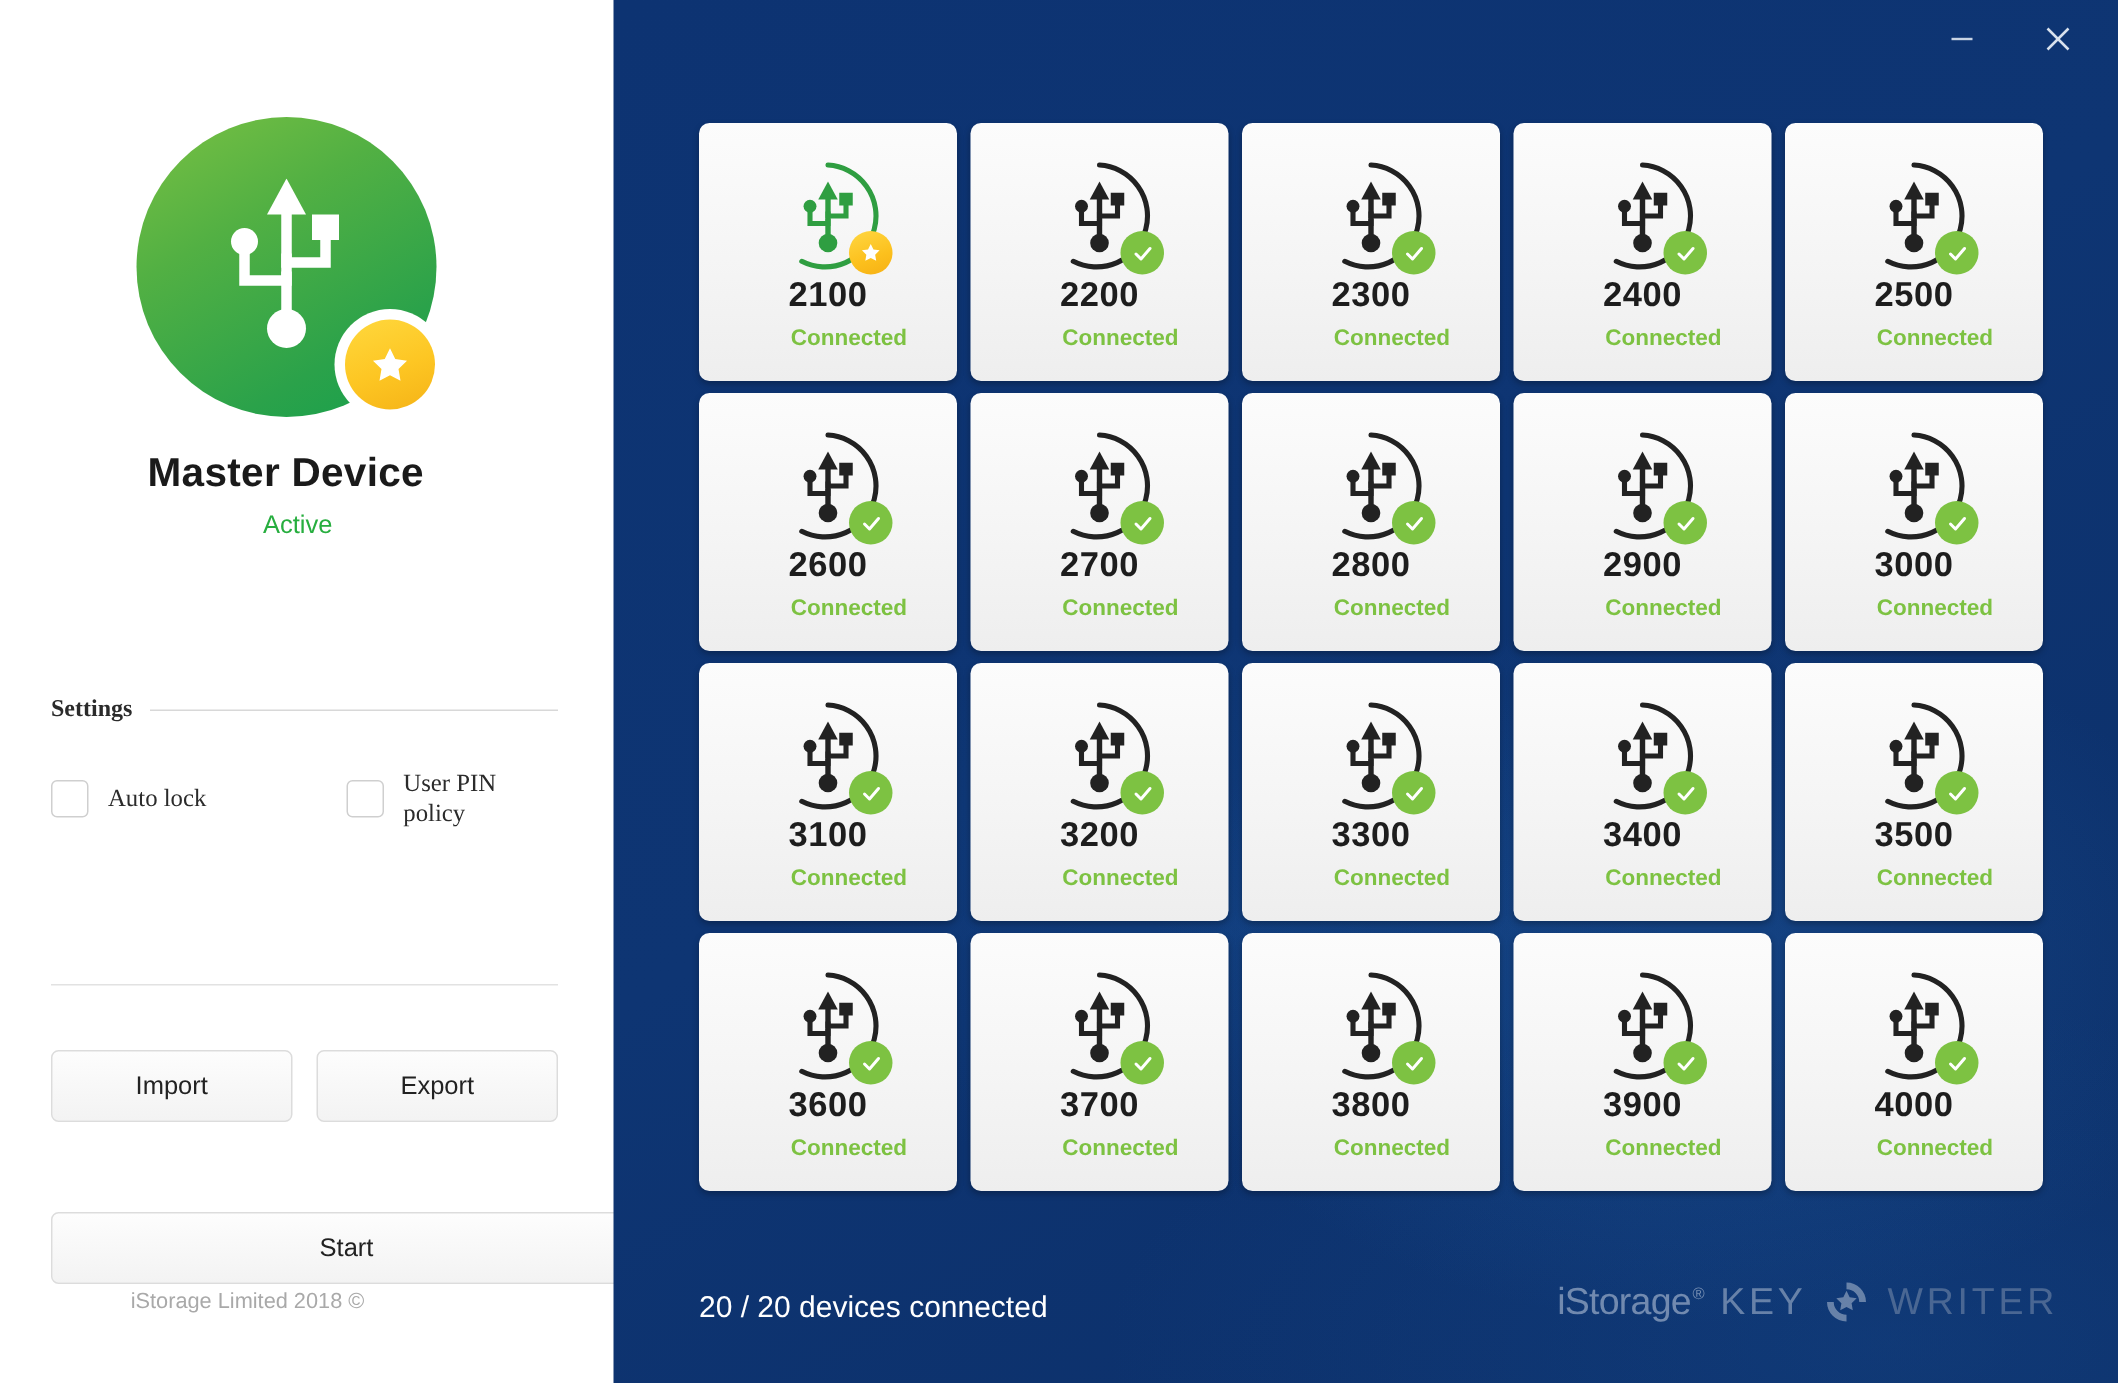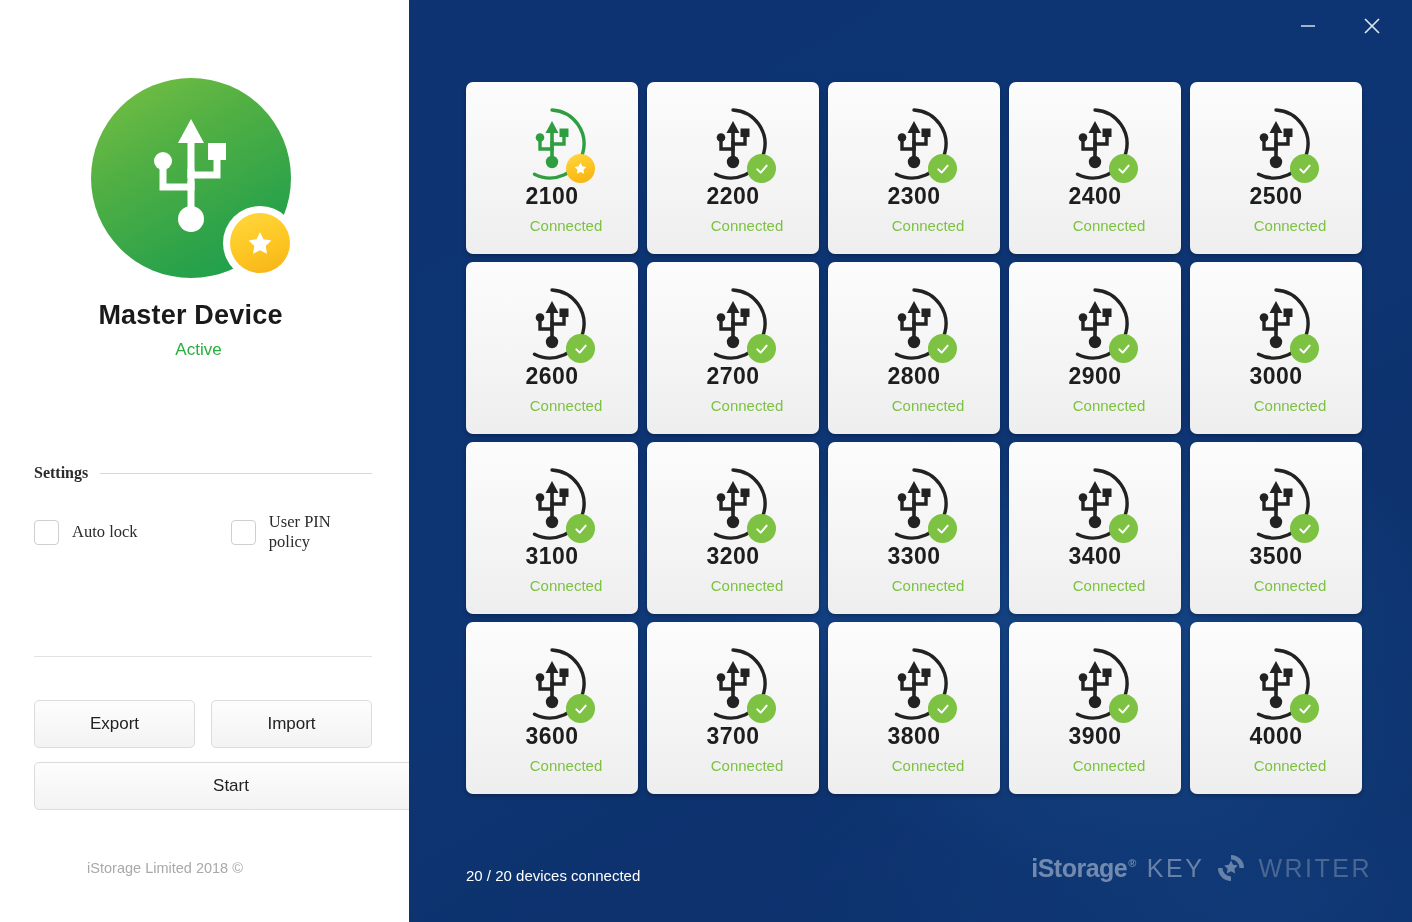--- a/index.html
+++ b/index.html
@@ -145,21 +145,21 @@
     font-size: 17px;
     color: #222;
     cursor: pointer;
     display: flex;
     align-items: center;
     justify-content: center;
   }
   .btn-half { flex: 1; }
   .btn-start {
     position: absolute;
-    left: 34px; top: 762px;
+    left: 34px; top: 808px;
     width: 394px;
     height: 48px;
   }
   .copyright {
     position: absolute;
     left: 0; top: 860px;
     width: 330px;
     text-align: center;
     font-size: 14.5px;
     color: #a9a9a9;
@@ -230,43 +230,43 @@
   .card-id {
     font-size: 23px;
     font-weight: bold;
     color: #1d1d1d;
     letter-spacing: 0.4px;
   }
   .card-status {
     margin-top: 7px;
     font-size: 15px;
     color: #7dc242;
-    font-weight: 400;
+    font-weight: 700;
     margin-left: 28px;
   }
 
   .status-bar {
     position: absolute;
     left: 57px; bottom: 38px;
-    font-size: 15px;
+    font-size: 20px;
     color: #ffffff;
     font-weight: 500;
   }
 
   .brand {
     position: absolute;
     right: 40px; bottom: 38px;
     display: flex;
     align-items: center;
     gap: 11px;
     opacity: 0.62;
   }
   .brand-istorage {
     font-size: 25px;
-    font-weight: bold;
+    font-weight: normal;
     color: #aebdd4;
     letter-spacing: -0.5px;
     position: relative;
   }
   .brand-reg {
     font-size: 11px;
     vertical-align: super;
     margin-left: 1px;
   }
   .brand-key, .brand-writer {
@@ -322,22 +322,22 @@
         <label class="checkbox-item">
           <span class="cb-box"></span>
           <span class="cb-label">User PIN policy</span>
         </label>
       </div>
     </div>
 
     <div class="divider-rule"></div>
 
     <div class="btn-row">
+      <button class="ui-btn btn-half">Import</button>
       <button class="ui-btn btn-half">Export</button>
-      <button class="ui-btn btn-half">Import</button>
     </div>
     <button class="ui-btn btn-start">Start</button>
 
     <div class="copyright">iStorage Limited 2018 ©</div>
   </div>
 
   <div id="right-panel">
 
     <div class="win-controls">
       <div class="win-btn">

